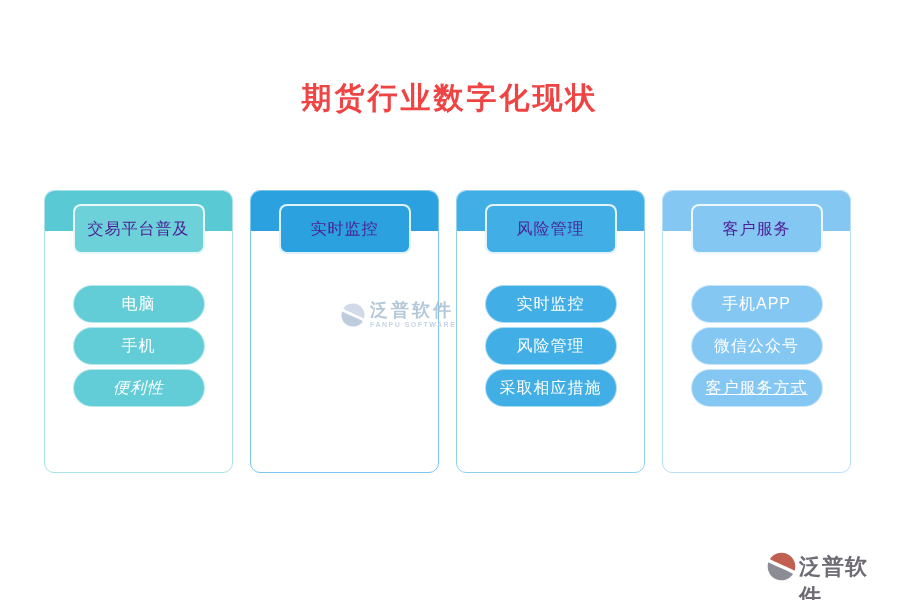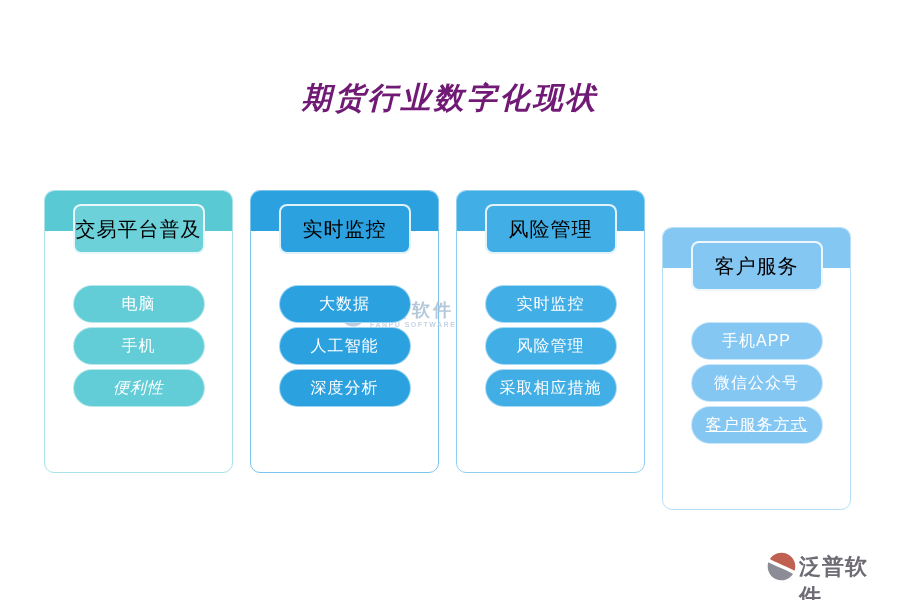--- a/index.html
+++ b/index.html
@@ -13,21 +13,21 @@
   .cards-row{position:absolute;left:44px;top:190px;display:flex;gap:17px;}
 
   .card{position:relative;width:189px;height:283px;background:#ffffff;
         border:1px solid #cfeaf5;border-radius:10px;box-sizing:border-box;}
   .band{position:absolute;left:0;top:0;width:100%;height:40px;
         border-radius:9px 9px 0 0;}
   .badge{position:absolute;top:13px;left:50%;transform:translateX(-50%);
          width:132px;height:50px;box-sizing:border-box;
          border:2px solid rgba(255,255,255,0.85);border-radius:8px;
          display:flex;align-items:center;justify-content:center;
-         color:#000000;font-size:20px;font-weight:300;letter-spacing:1px;}
+         color:#4c1d95;font-size:16px;font-weight:300;letter-spacing:1px;}
   .pills{position:absolute;top:94px;left:0;width:100%;
          display:flex;flex-direction:column;align-items:center;gap:4px;}
   .pill{position:relative;z-index:2;width:132px;height:38px;box-sizing:border-box;
         border:1px solid rgba(255,255,255,0.55);border-radius:19px;
         display:flex;align-items:center;justify-content:center;
         color:#ffffff;font-size:16px;font-weight:300;letter-spacing:1px;}
 
   .watermark{position:absolute;left:340px;top:300px;z-index:1;
              display:flex;align-items:flex-start;gap:4px;opacity:0.85;}
   .wm-icon{width:26px;height:26px;margin-top:2px;}
@@ -41,55 +41,50 @@
              font-size:22px;font-weight:700;letter-spacing:1px;color:#6e6b74;}
   .logo-url{position:absolute;left:20px;top:28px;width:100px;text-align:right;
             font-family:"Liberation Serif",serif;font-size:12px;font-weight:700;
             letter-spacing:0.5px;color:#c2604e;margin-top:36px;}
 </style>
 </head>
 <body>
 
 <div class="stage">
 
-  <h1 class="page-title" style="color: #701a75; font-style: italic;">期货行业数字化现状</h1>
+  <h1 class="page-title" style="color: #ef4444;">期货行业数字化现状</h1>
 
   <div class="cards-row">
 
     <div class="card" style="border-color: rgb(169, 226, 231);">
       <div class="band" style="background-color: rgb(89, 201, 211);"></div>
       <div class="badge" style="background-color: rgb(109, 209, 217);">交易平台普及</div>
       <div class="pills">
         <div class="pill" style="background-color: rgb(98, 205, 214);">电脑</div>
         <div class="pill" style="background-color: rgb(98, 205, 214);">手机</div>
         <div class="pill" style="background-color: rgb(98, 205, 214); font-style: italic;">便利性</div>
       </div>
     </div>
 
     <div class="card" style="border-color: rgb(124, 197, 237);">
       <div class="band" style="background-color: rgb(43, 161, 224);"></div>
       <div class="badge" style="background-color: rgb(43, 161, 224);">实时监控</div>
-      <div class="pills">
-        <div class="pill" style="background-color: rgb(43, 161, 224);">大数据</div>
-        <div class="pill" style="background-color: rgb(43, 161, 224);">人工智能</div>
-        <div class="pill" style="background-color: rgb(43, 161, 224);">深度分析</div>
-      </div>
     </div>
 
     <div class="card" style="border-color: rgb(143, 208, 241);">
       <div class="band" style="background-color: rgb(65, 174, 230);"></div>
       <div class="badge" style="background-color: rgb(65, 174, 230);">风险管理</div>
       <div class="pills">
         <div class="pill" style="background-color: rgb(65, 174, 230);">实时监控</div>
         <div class="pill" style="background-color: rgb(65, 174, 230);">风险管理</div>
         <div class="pill" style="background-color: rgb(65, 174, 230);">采取相应措施</div>
       </div>
     </div>
 
-    <div class="card" style="border-color: rgb(185, 223, 248); margin-top: 37px;">
+    <div class="card" style="border-color: rgb(185, 223, 248);">
       <div class="band" style="background-color: rgb(133, 199, 243);"></div>
       <div class="badge" style="background-color: rgb(133, 199, 243);">客户服务</div>
       <div class="pills">
         <div class="pill" style="background-color: rgb(133, 199, 243);">手机APP</div>
         <div class="pill" style="background-color: rgb(133, 199, 243);">微信公众号</div>
         <div class="pill" style="background-color: rgb(133, 199, 243); text-decoration: underline;">客户服务方式</div>
       </div>
     </div>
 
   </div>

